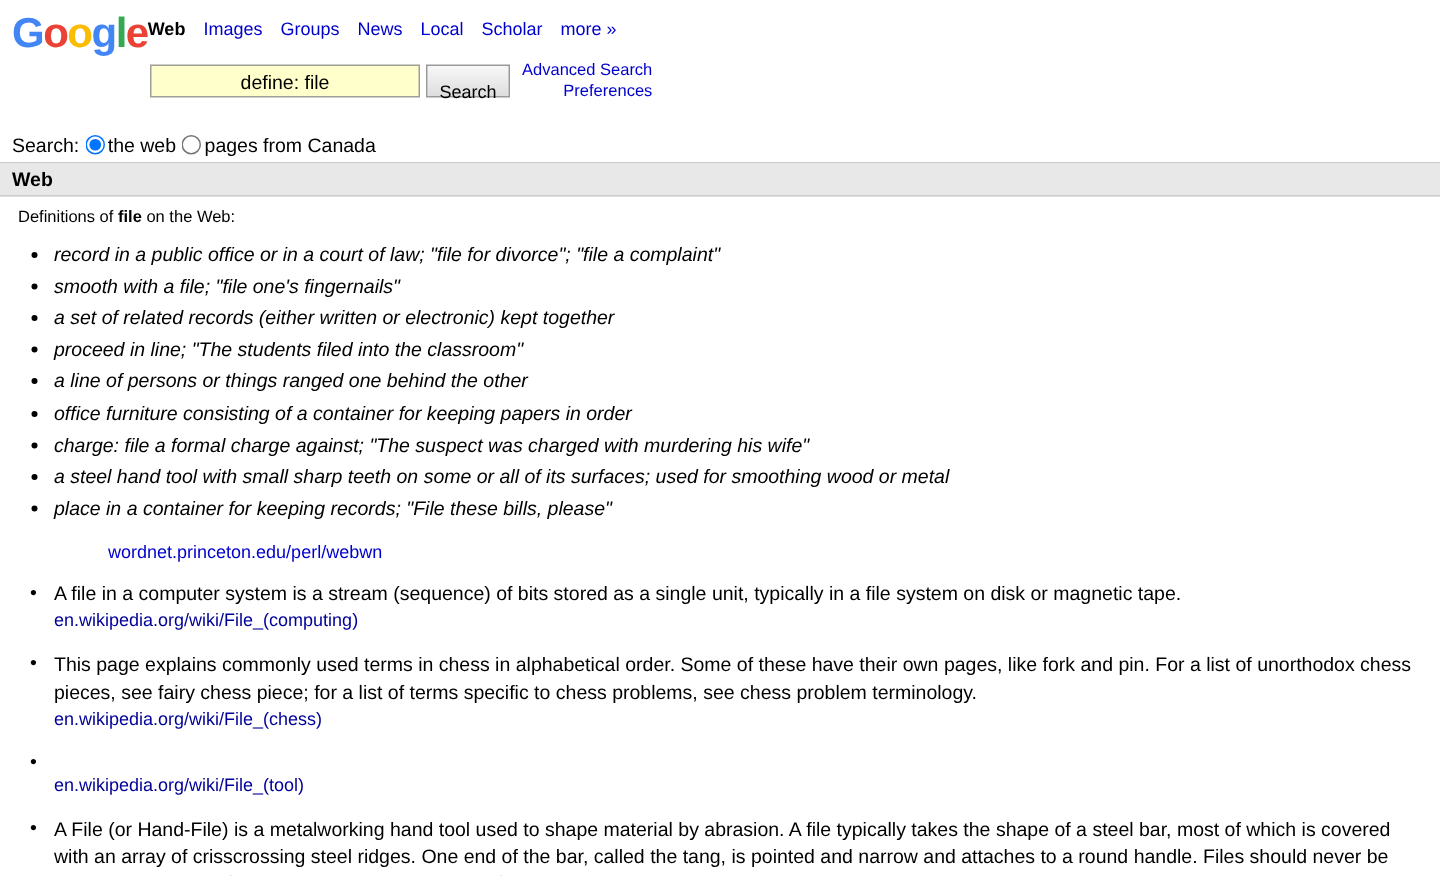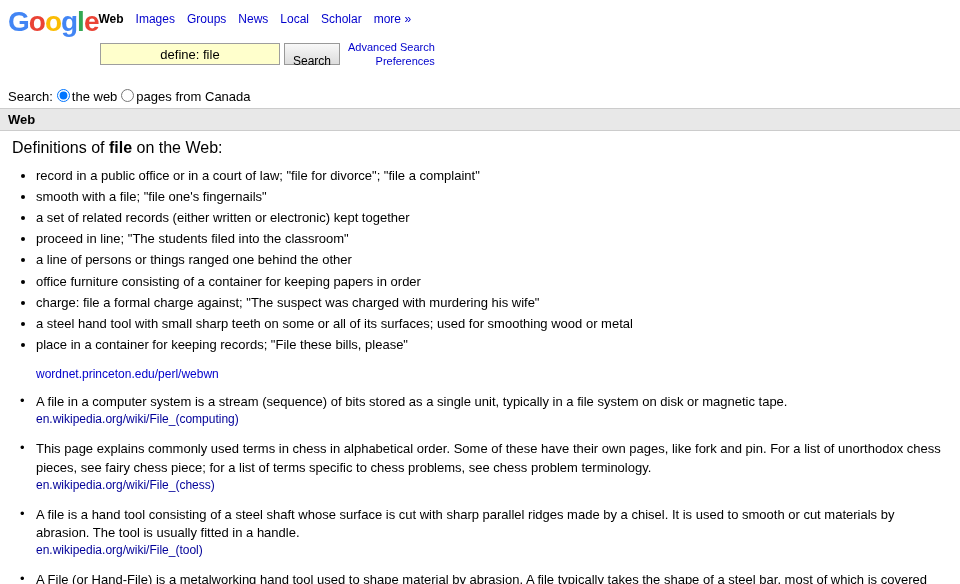--- a/index.html
+++ b/index.html
@@ -35,32 +35,32 @@
       font-size: 12px;
       background: linear-gradient(#f8f8f8, #ddd);
       border: 1px solid #999;
       cursor: pointer;
       color: #000;
     }
     #adv-links { display: flex; flex-direction: column; margin-left: 4px; text-align: right; }
     #adv-links a { font-size: 11px; color: #00c; text-decoration: none; line-height: 1.3; }
 
     #search-options { display: flex; align-items: center; gap: 4px; font-size: 13px; padding: 2px 8px 0 8px; margin-top: 14px; }
-    #search-options label { display: flex; align-items: flex-start; gap: 2px; }
+    #search-options label { display: flex; align-items: center; gap: 2px; }
 
     #section-bar { background: #e8e8e8; border-bottom: 1px solid #ccc; padding: 3px 8px; font-size: 13px; font-weight: bold; }
 
     #content { padding: 8px 12px; }
-    #definition-header { font-size: 16px; margin-bottom: 10px; }
+    #definition-header { font-size: 11px; margin-bottom: 10px; }
     #definition-header .keyword { font-weight: bold; }
 
-    #bullet-list { margin-left: 24px; margin-bottom: 12px; }
+    #bullet-list { margin-left: 24px; margin-bottom: 12px; font-style: italic; }
     #bullet-list li { margin-bottom: 3px; font-size: 13px; line-height: 1.4; list-style-type: disc; }
 
-    .wordnet-link { color: #00c; text-decoration: none; font-size: 12px; }
+    .wordnet-link { color: #00c; text-decoration: none; font-size: 12px; margin-left: 36px; }
 
     .result-block { margin-bottom: 14px; padding-left: 24px; position: relative; }
     .result-block::before {
       content: "•";
       position: absolute;
       left: 8px;
       top: 0;
     }
     .result-text { font-size: 13px; line-height: 1.4; margin-bottom: 2px; }
     .result-link { color: #009; text-decoration: none; font-size: 12px; }
@@ -134,21 +134,21 @@
     <span class="result-text">A file in a computer system is a stream (sequence) of bits stored as a single unit, typically in a file system on disk or magnetic tape.</span><br>
     <a href="#" class="result-link">en.wikipedia.org/wiki/File_(computing)</a>
   </div>
 
   <div class="result-block">
     <span class="result-text">This page explains commonly used terms in chess in alphabetical order. Some of these have their own pages, like fork and pin. For a list of unorthodox chess pieces, see fairy chess piece; for a list of terms specific to chess problems, see chess problem terminology.</span><br>
     <a href="#" class="result-link">en.wikipedia.org/wiki/File_(chess)</a>
   </div>
 
   <div class="result-block">
-    <span class="result-text">A file is a hand tool consisting of a steel shaft whose surface is cut with sharp parallel ridges made by a chisel. It is used to smooth or cut materials by abrasion. The tool is usually fitted in a handle.</span><br>
+    <br>
     <a href="#" class="result-link">en.wikipedia.org/wiki/File_(tool)</a>
   </div>
 
   <div class="result-block">
     <span class="result-text">A File (or Hand-File) is a metalworking hand tool used to shape material by abrasion. A file typically takes the shape of a steel bar, most of which is covered with an array of crisscrossing steel ridges. One end of the bar, called the tang, is pointed and narrow and attaches to a round handle. Files should never be used without a handle, as the pointed tang can easily injure the operator.</span><br>
     
   </div>
 
 </div>
 

